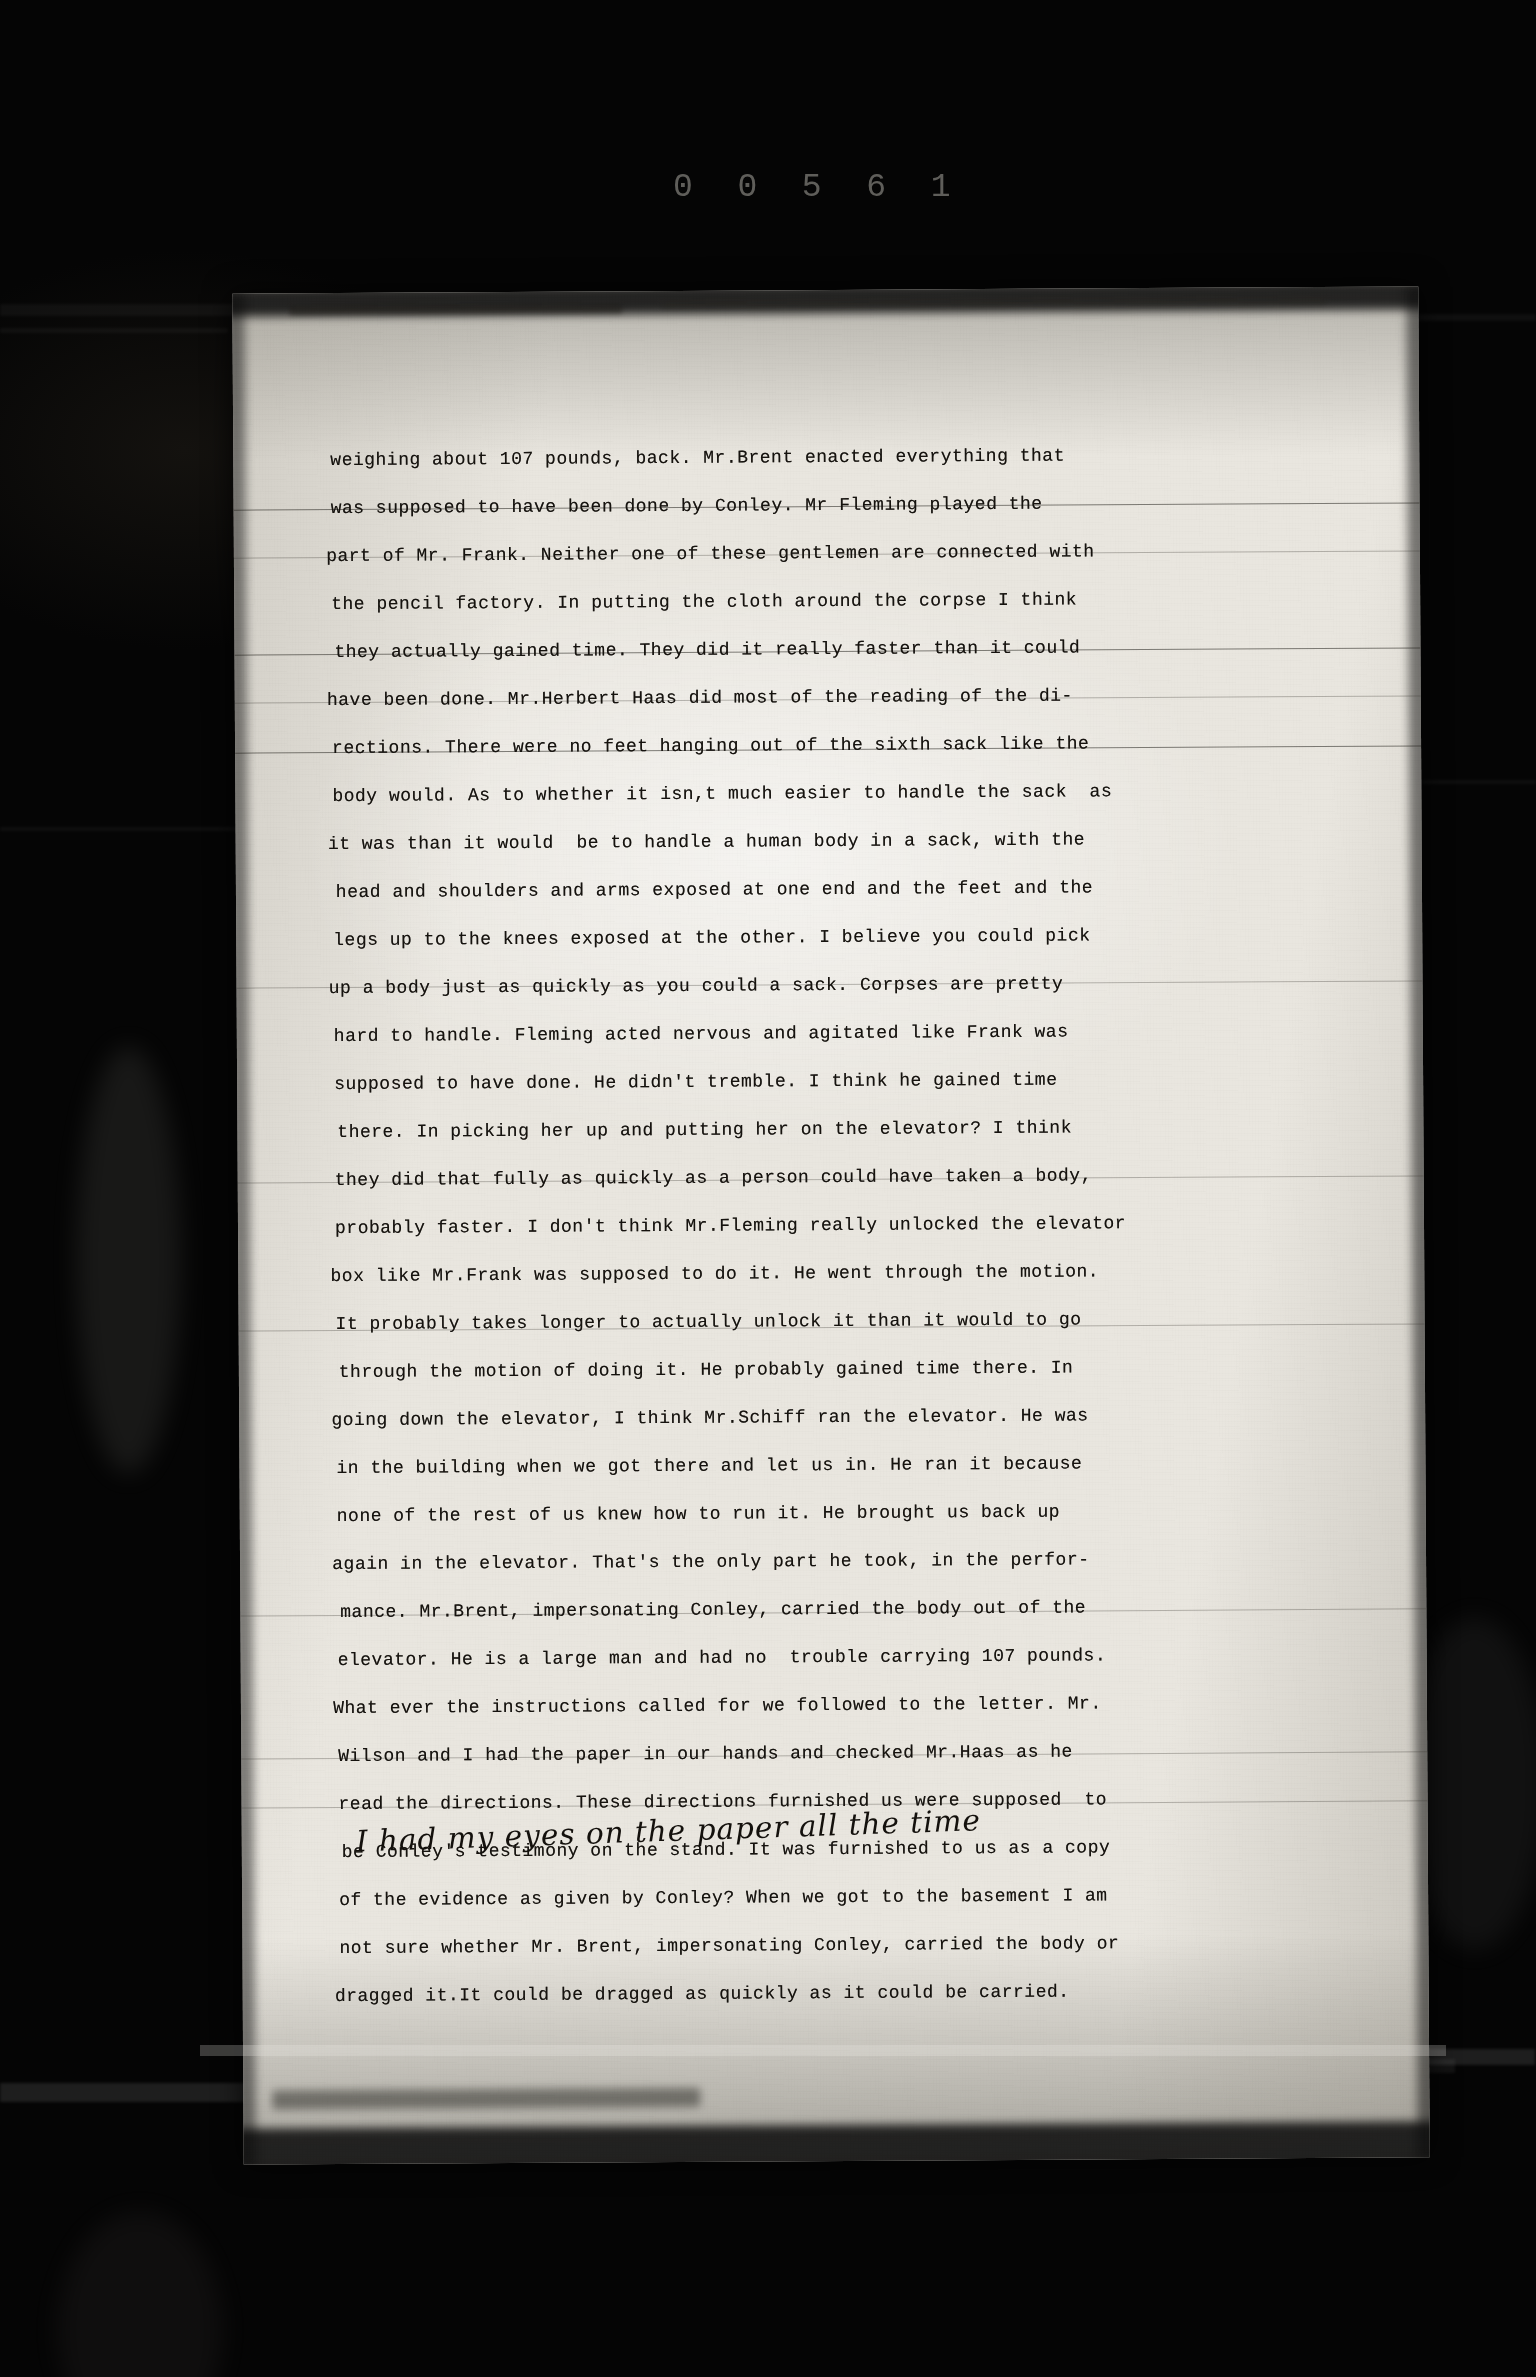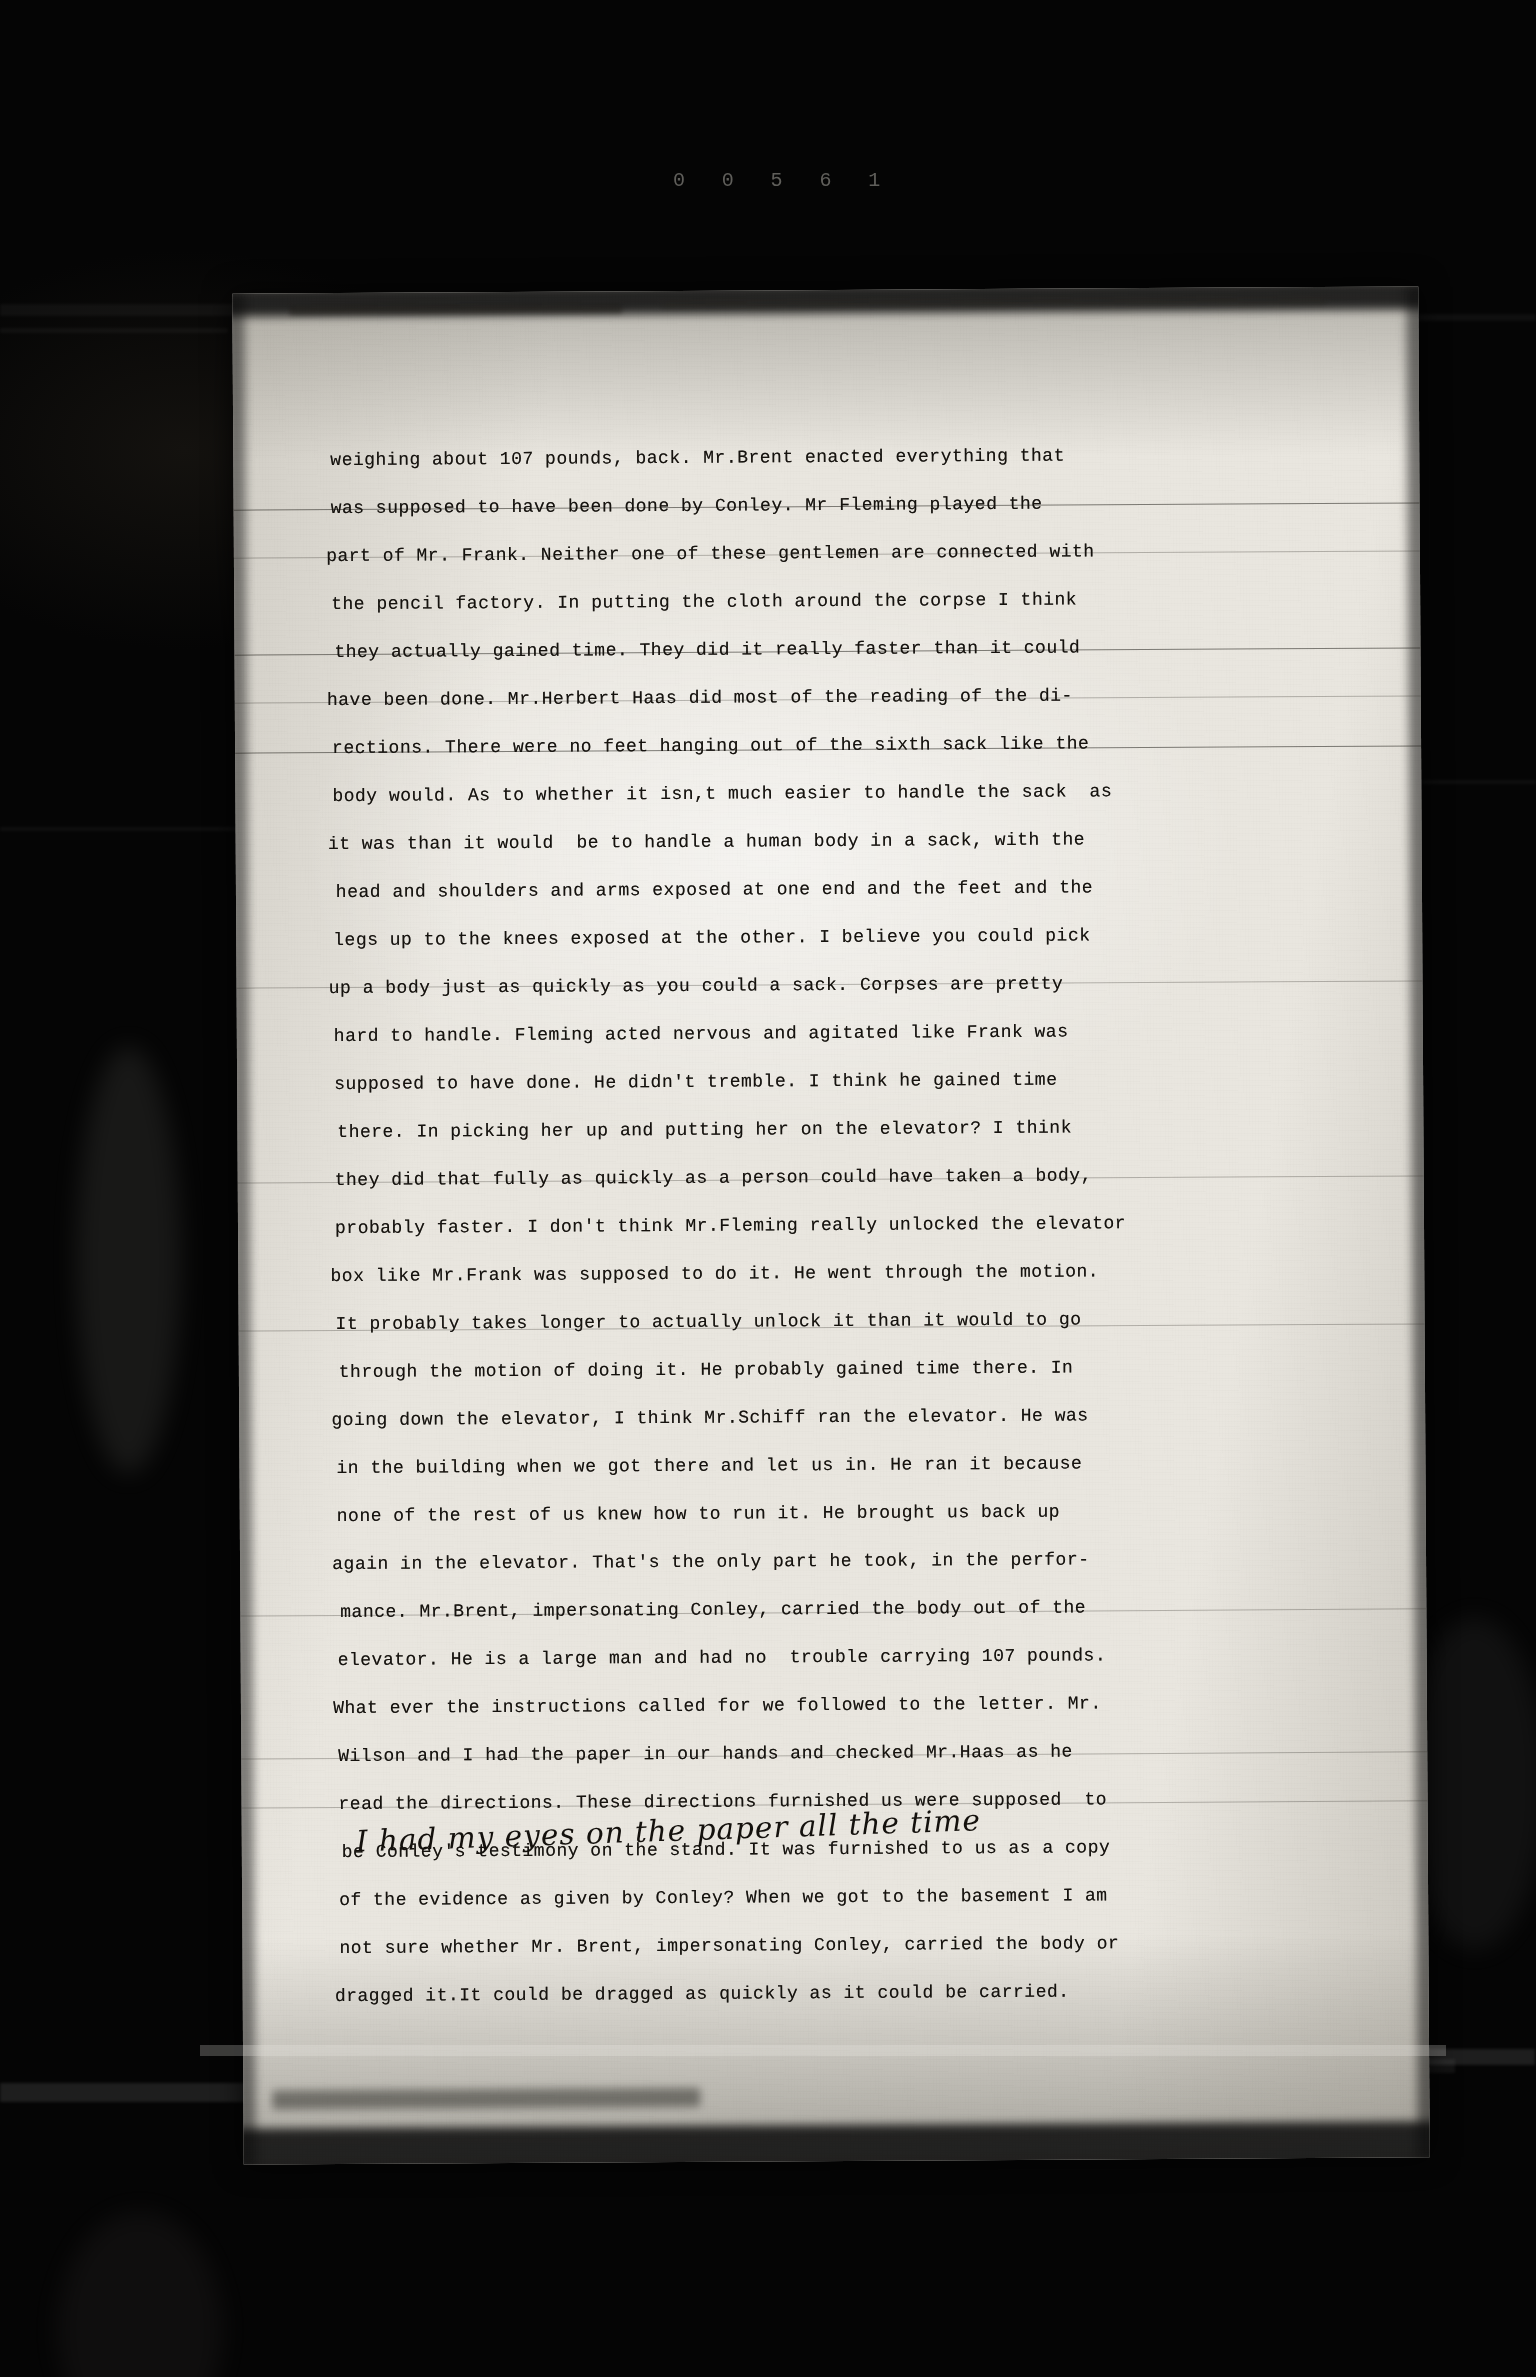--- a/index.html
+++ b/index.html
@@ -114,21 +114,21 @@
     letter-spacing: 1px;
     white-space: pre;
   }
 
   
   .header-digits {
     position: absolute;
     left: 673px;
     top: 169px;
     font-family: "Liberation Mono", monospace;
-    font-size: 20px;
+    font-size: 33px;
     letter-spacing: 12.4px;
     color: rgba(170,168,160,0.55);
     white-space: pre;
     filter: blur(0.6px);
     text-align: center;
   }
 
   
   .corner-mark {
     position: absolute;

